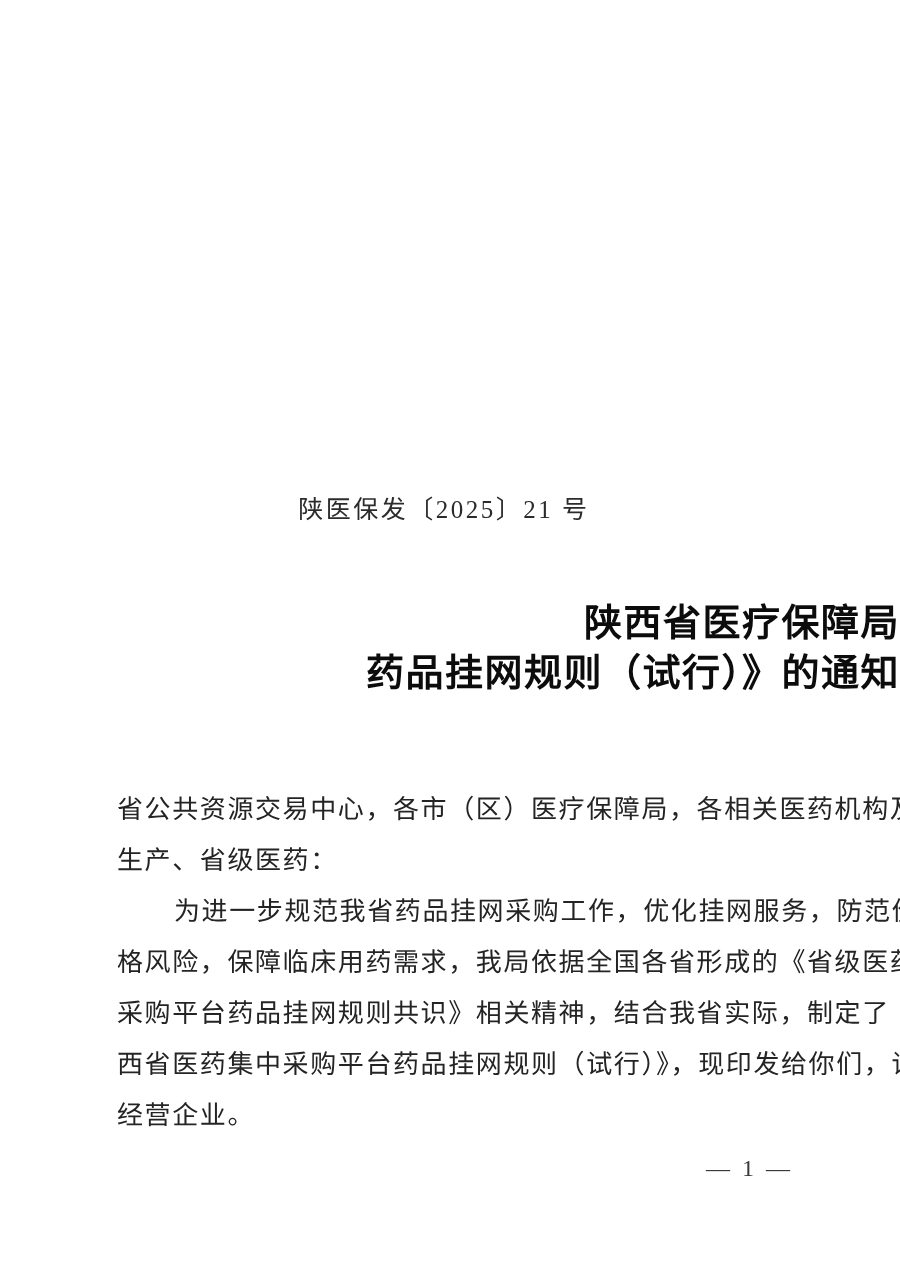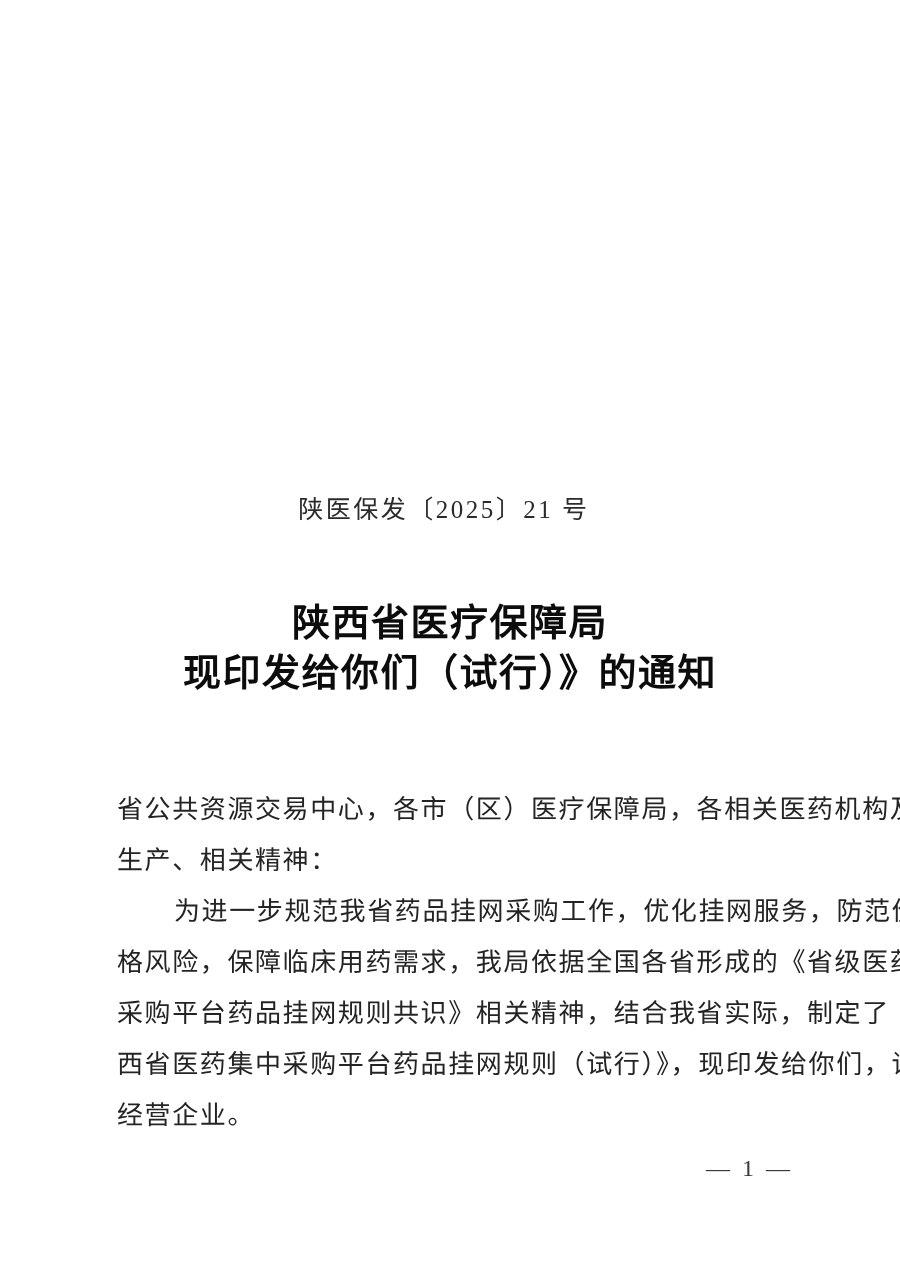--- a/index.html
+++ b/index.html
@@ -49,21 +49,21 @@
     white-space: nowrap;
     transform: translateX(-6px);
   }
 
   
   .title-block {
     position: absolute;
     top: 586px;
     left: 0;
     width: 900px;
-    text-align: center;
+    text-align: right;
   }
 
   .title-line {
     display: block;
     font-family: "Liberation Serif", "DejaVu Serif", serif;
     font-weight: 700;
     font-size: 38px;
     line-height: 50px;
     letter-spacing: 1.5px;
     color: #0c0c0c;
@@ -114,27 +114,27 @@
 <div class="page">
 
   <div class="masthead-space"></div>
 
   <div class="doc-number-row">
     <span class="doc-number">陕医保发〔2025〕21 号</span>
   </div>
 
   <div class="title-block">
     <span class="title-line">陕西省医疗保障局</span>
-    <span class="title-line">现印发给你们（试行）》的通知</span>
+    <span class="title-line">药品挂网规则（试行）》的通知</span>
   </div>
 
   <div class="body-block">
 
     <div class="body-line">省公共资源交易中心，各市（区）医疗保障局，各相关医药机构及</div>
-    <div class="body-line">生产、相关精神：</div>
+    <div class="body-line">生产、省级医药：</div>
 
     <div class="body-line indent">为进一步规范我省药品挂网采购工作，优化挂网服务，防范价</div>
     <div class="body-line">格风险，保障临床用药需求，我局依据全国各省形成的《省级医药</div>
     <div class="body-line">采购平台药品挂网规则共识》相关精神，结合我省实际，制定了《陕</div>
     <div class="body-line">西省医药集中采购平台药品挂网规则（试行）》，现印发给你们，请</div>
     <div class="body-line">经营企业。</div>
 
   </div>
 
   <div class="page-footer">

